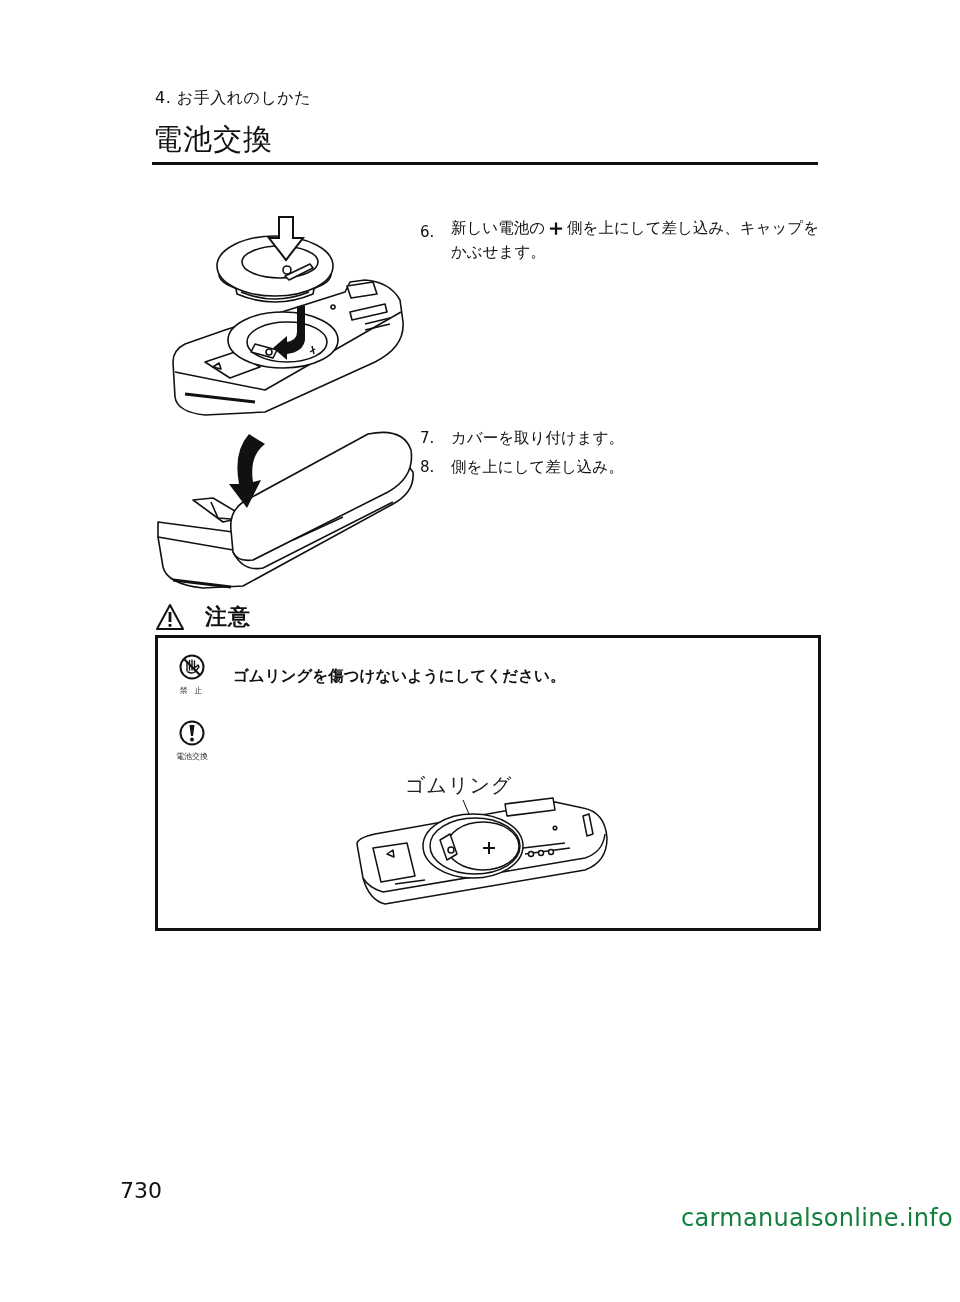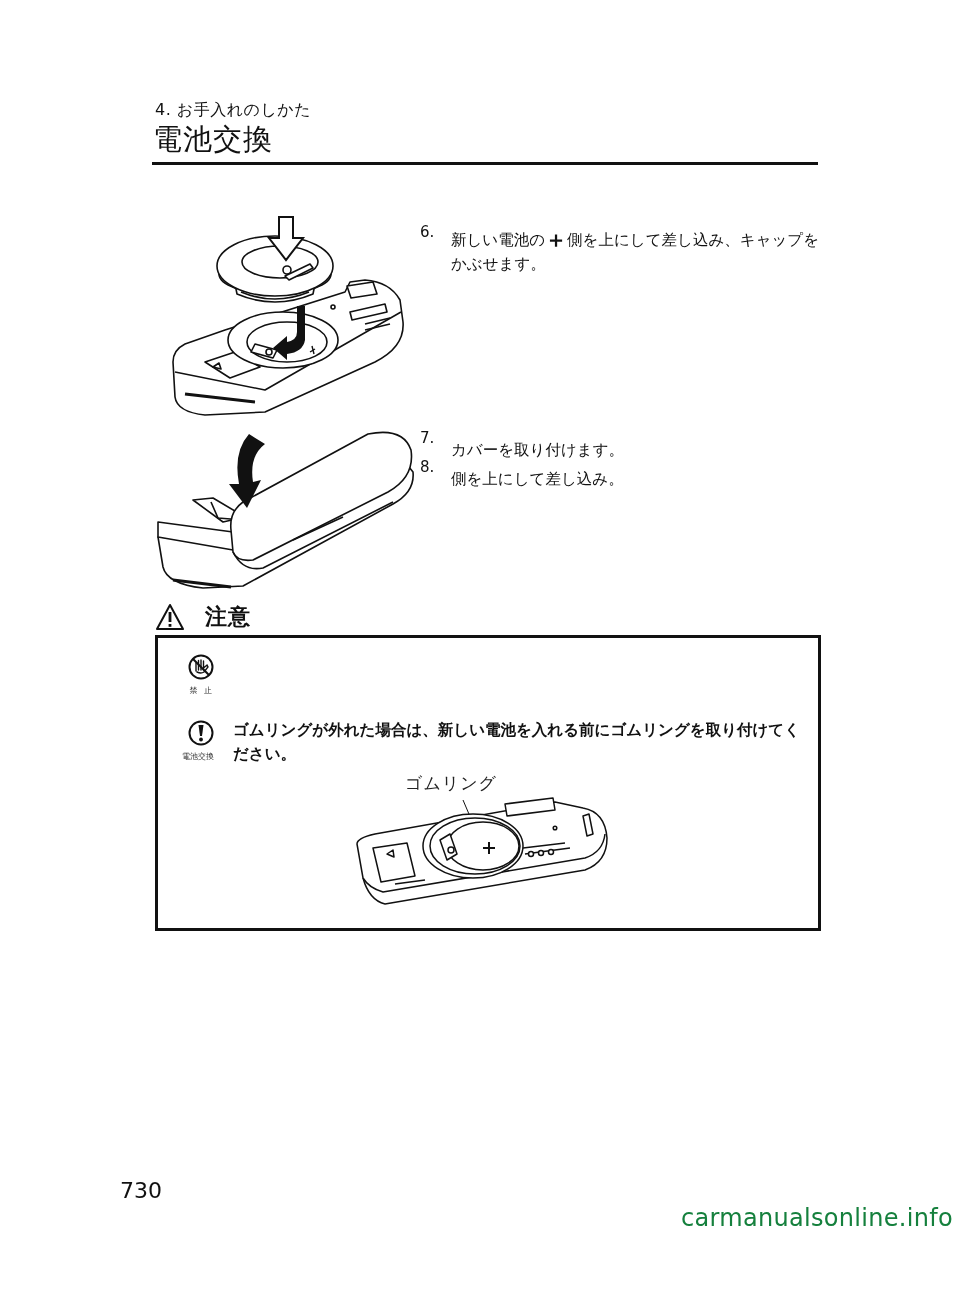--- a/index.html
+++ b/index.html
@@ -1,42 +1,42 @@
 <!DOCTYPE html>
 <html><head>
 <meta charset="utf-8">
 <style>
   html, body { margin: 0; padding: 0; background: #ffffff; }
   body {
     width: 960px; height: 1302px; position: relative; overflow: hidden;
     font-family: "DejaVu Sans", "Liberation Sans", sans-serif; color: #111;
   }
   .abs { position: absolute; }
-  .section-label { left: 155px; top: 100px; font-size: 16px; color: #111; letter-spacing: 0.5px; }
+  .section-label { left: 155px; top: 88px; font-size: 16px; color: #111; letter-spacing: 0.5px; }
   .page-title { left: 153px; top: 120px; font-size: 29px; color: #111; letter-spacing: 1px; }
   .title-rule { left: 152px; top: 162px; width: 666px; height: 3px; background: #111; }
 
   .step { font-size: 15.5px; line-height: 24px; color: #111; }
   .step .num { position: absolute; left: 0; top: 0; font-size: 15px; }
-  .step .txt { position: absolute; left: 31px; top: 12px; width: 380px; }
+  .step .txt { position: absolute; left: 31px; top: 0; width: 380px; }
   .plus-bold { font-weight: bold; font-size: 22px; line-height: 16px; vertical-align: -2px; }
 
   .fig { position: absolute; }
 
   .caution-head { left: 155px; top: 601px; height: 32px; display: flex; align-items: center; }
   .caution-head .label { font-size: 22px; font-weight: bold; margin-left: 20px; letter-spacing: 1px; }
 
   .caution-box { left: 155px; top: 635px; width: 660px; height: 290px; border: 3px solid #111; box-sizing: content-box; }
 
   .warn-row { position: absolute; left: 0; }
-  .warn-icon { position: absolute; left: 12px; width: 44px; text-align: right; }
+  .warn-icon { position: absolute; left: 12px; width: 44px; text-align: center; }
   .warn-icon .cap { font-size: 8px; color: #333; letter-spacing: 2px; display: block; margin-top: 1px; }
   .warn-text { position: absolute; left: 75px; width: 575px; font-size: 15.5px; font-weight: bold; line-height: 24px; color: #111; }
 
-  .ring-label { left: 405px; top: 772px; font-size: 17px; color: #222; letter-spacing: 1px; }
+  .ring-label { left: 405px; top: 772px; font-size: 20px; color: #222; letter-spacing: 1px; }
 
   .page-number { left: 120px; top: 1178px; font-size: 22px; color: #111; }
   .watermark { left: 681px; top: 1204px; font-size: 24px; color: #15803d; letter-spacing: 0.3px; }
 </style>
 </head>
 <body>
 
 <div class="abs section-label">4. お手入れのしかた</div>
 <div class="abs page-title">電池交換</div>
 <div class="abs title-rule"></div>
@@ -119,32 +119,32 @@
 
   <div class="warn-row" style="top:16px; width:660px; height:50px;">
     <div class="warn-icon" style="top:0;">
       <svg width="26" height="26" viewBox="0 0 26 26">
         <circle cx="13" cy="13" r="11.5" fill="#fff" stroke="#111" stroke-width="2"></circle>
         <path d="M8 17 L8 9 M10.5 16 L10.5 6.5 M13 16 L13 6 M15.5 16 L15.5 7 M15.5 14 L19 11 L20 13 L16 18 Q13 20 9 18" fill="none" stroke="#111" stroke-width="1.4" stroke-linecap="round"></path>
         <path d="M4.8 4.8 L21.2 21.2" stroke="#111" stroke-width="2"></path>
       </svg>
       <span class="cap">禁 止</span>
     </div>
+    <div class="warn-text" style="top:10px;">ゴムリングを傷つけないようにしてください。</div>
   </div>
 
   <div class="warn-row" style="top:82px; width:660px; height:56px;">
     <div class="warn-icon" style="top:0;">
       <svg width="26" height="26" viewBox="0 0 26 26">
         <circle cx="13" cy="13" r="11.5" fill="#fff" stroke="#111" stroke-width="2"></circle>
         <path d="M10.5 5 L15.5 5 L14 16 L12 16 Z" fill="#111"></path>
         <circle cx="13" cy="19.5" r="1.9" fill="#111"></circle>
       </svg>
       <span class="cap" style="letter-spacing:0;">電池交換</span>
     </div>
-    <div class="warn-text" style="top:-2px;">ゴムリングが外れた場合は、新しい電池を入れる前にゴムリングを取り付けてください。</div>
   </div>
 
   <svg style="position:absolute; left:197px; top:150px;" width="260" height="130" viewBox="0 0 260 130">
     <line x1="108" y1="12" x2="125" y2="52" stroke="#111" stroke-width="1"></line>
     <g fill="#fff" stroke="#111" stroke-width="1.5" stroke-linejoin="round">
       <path d="M2 56 L8 90 Q14 112 30 116 L230 82 Q252 74 252 50 Q250 24 228 20 L200 14 L20 46 Q2 50 2 56 Z"></path>
       <path d="M8 90 Q14 100 28 104 L230 70 Q248 64 250 46" fill="none"></path>
       <path d="M18 60 L52 55 L60 88 L26 94 Z"></path>
       <path d="M32 66 L38 62 L39 69 Z"></path>
       <path d="M40 96 L70 92" fill="none"></path>

